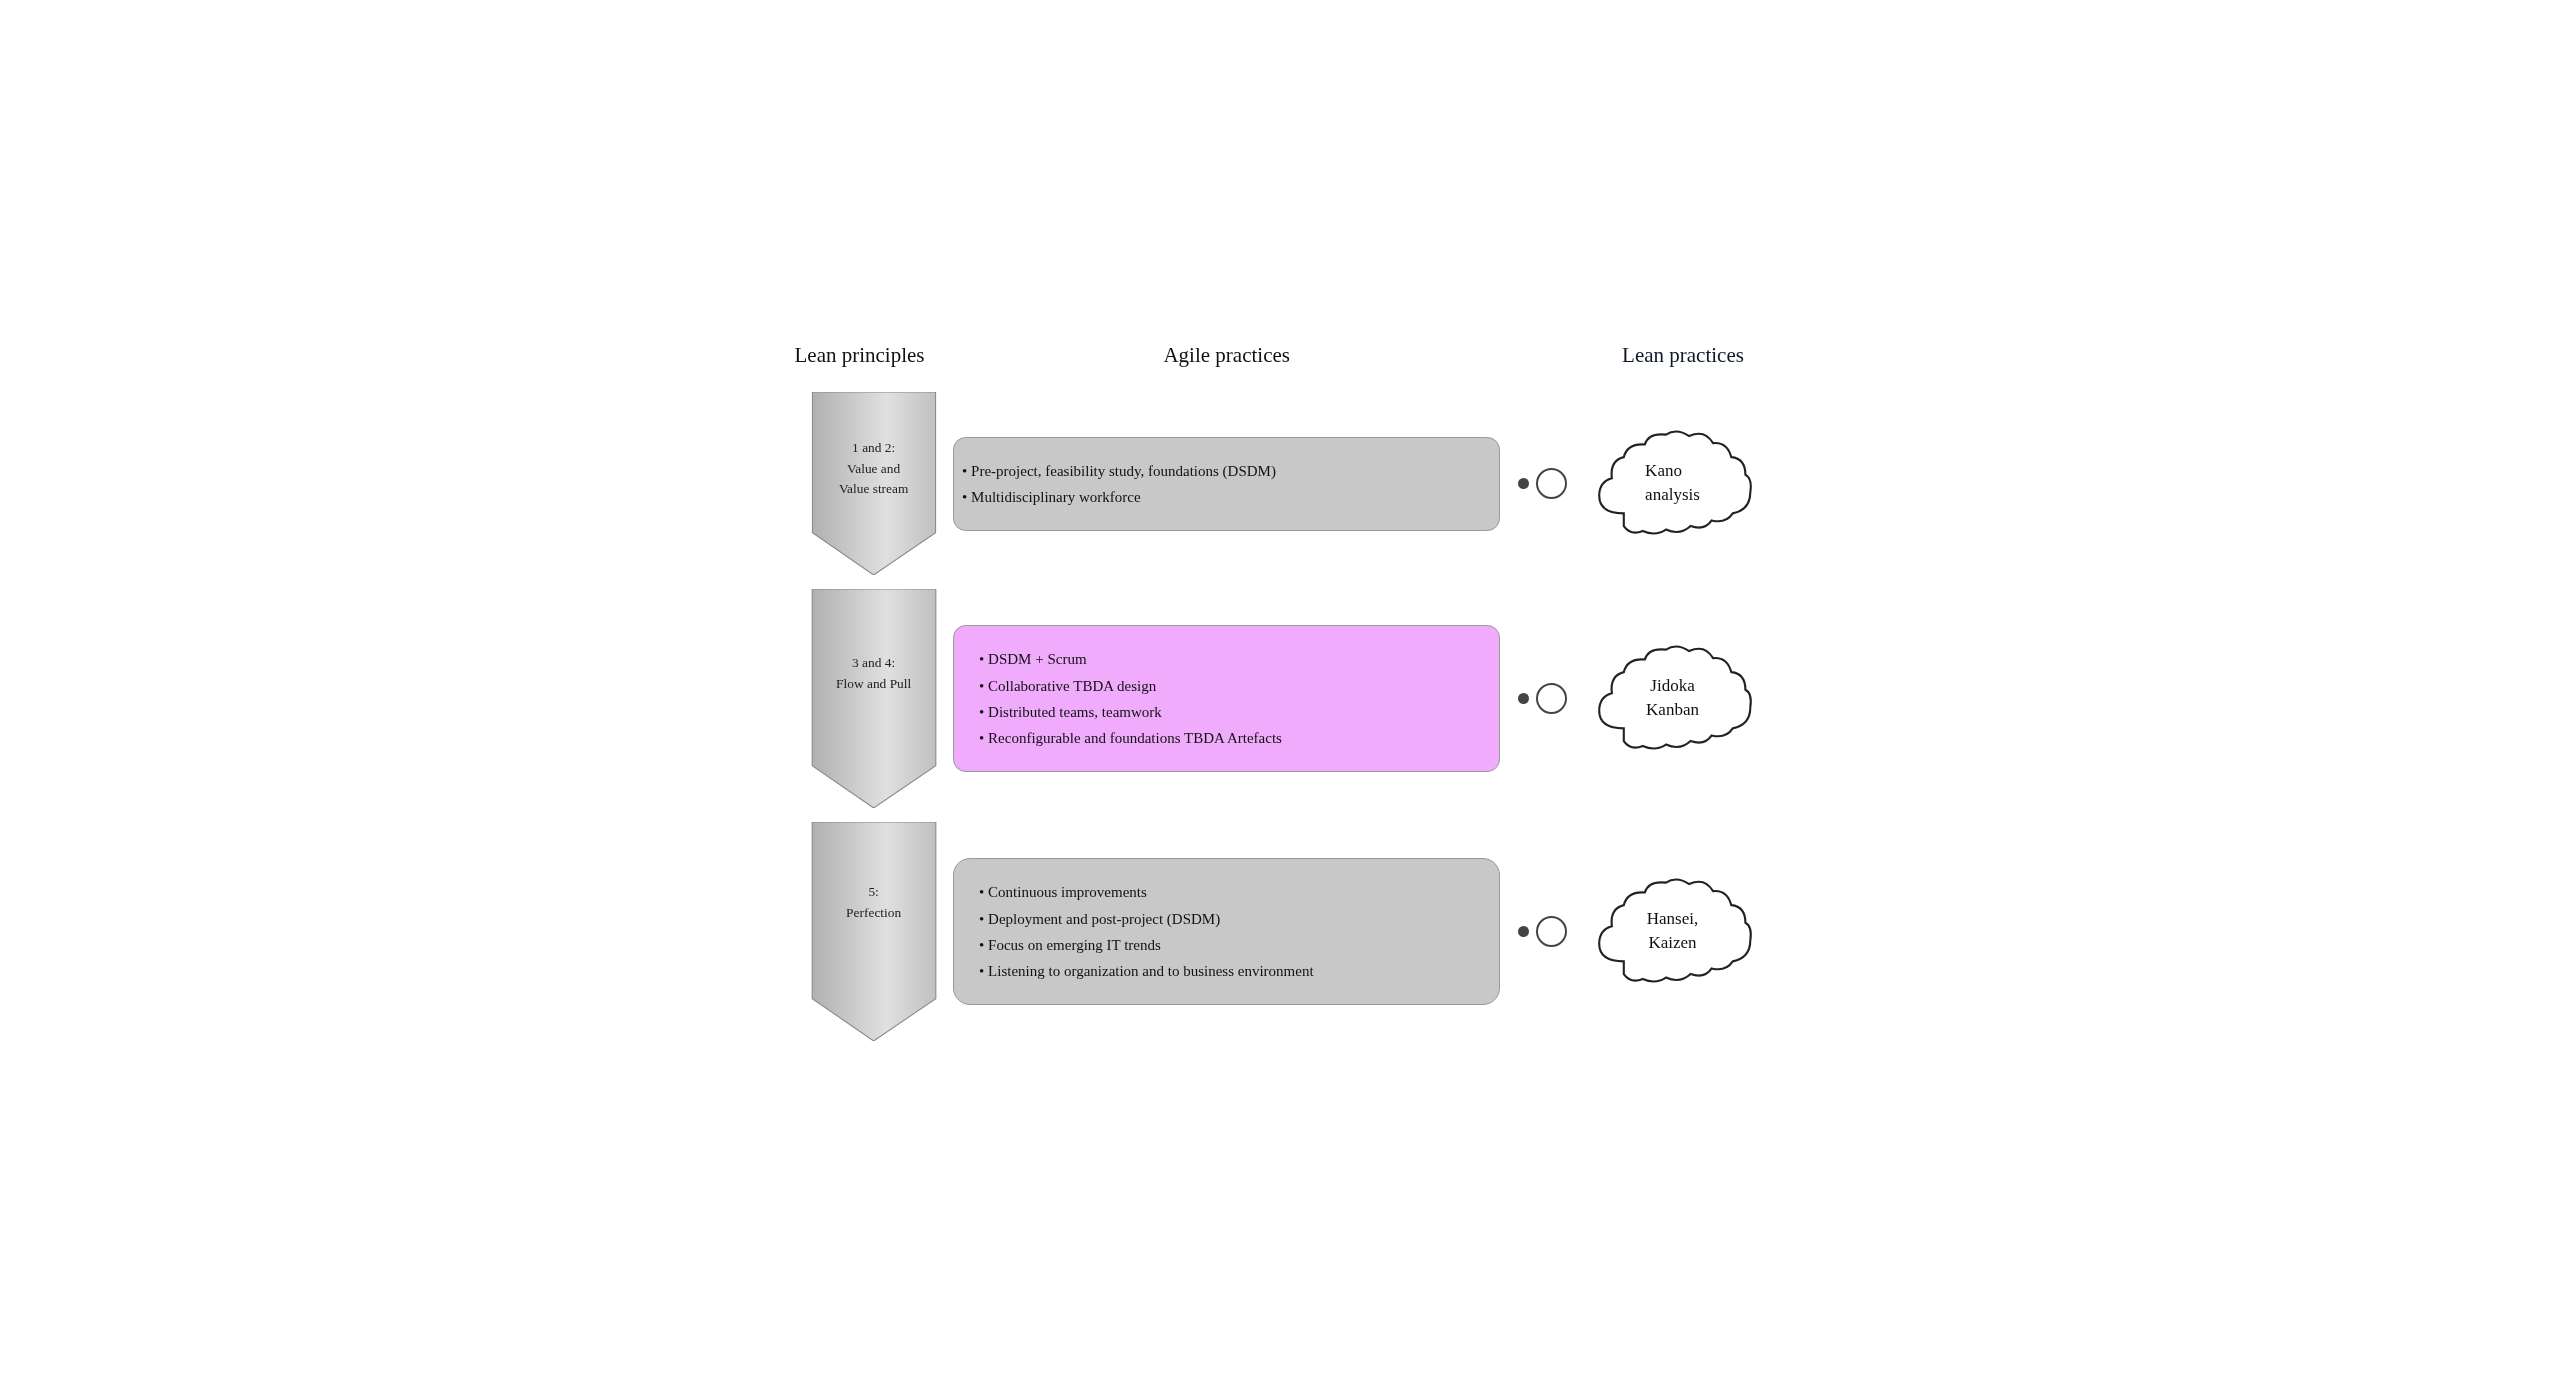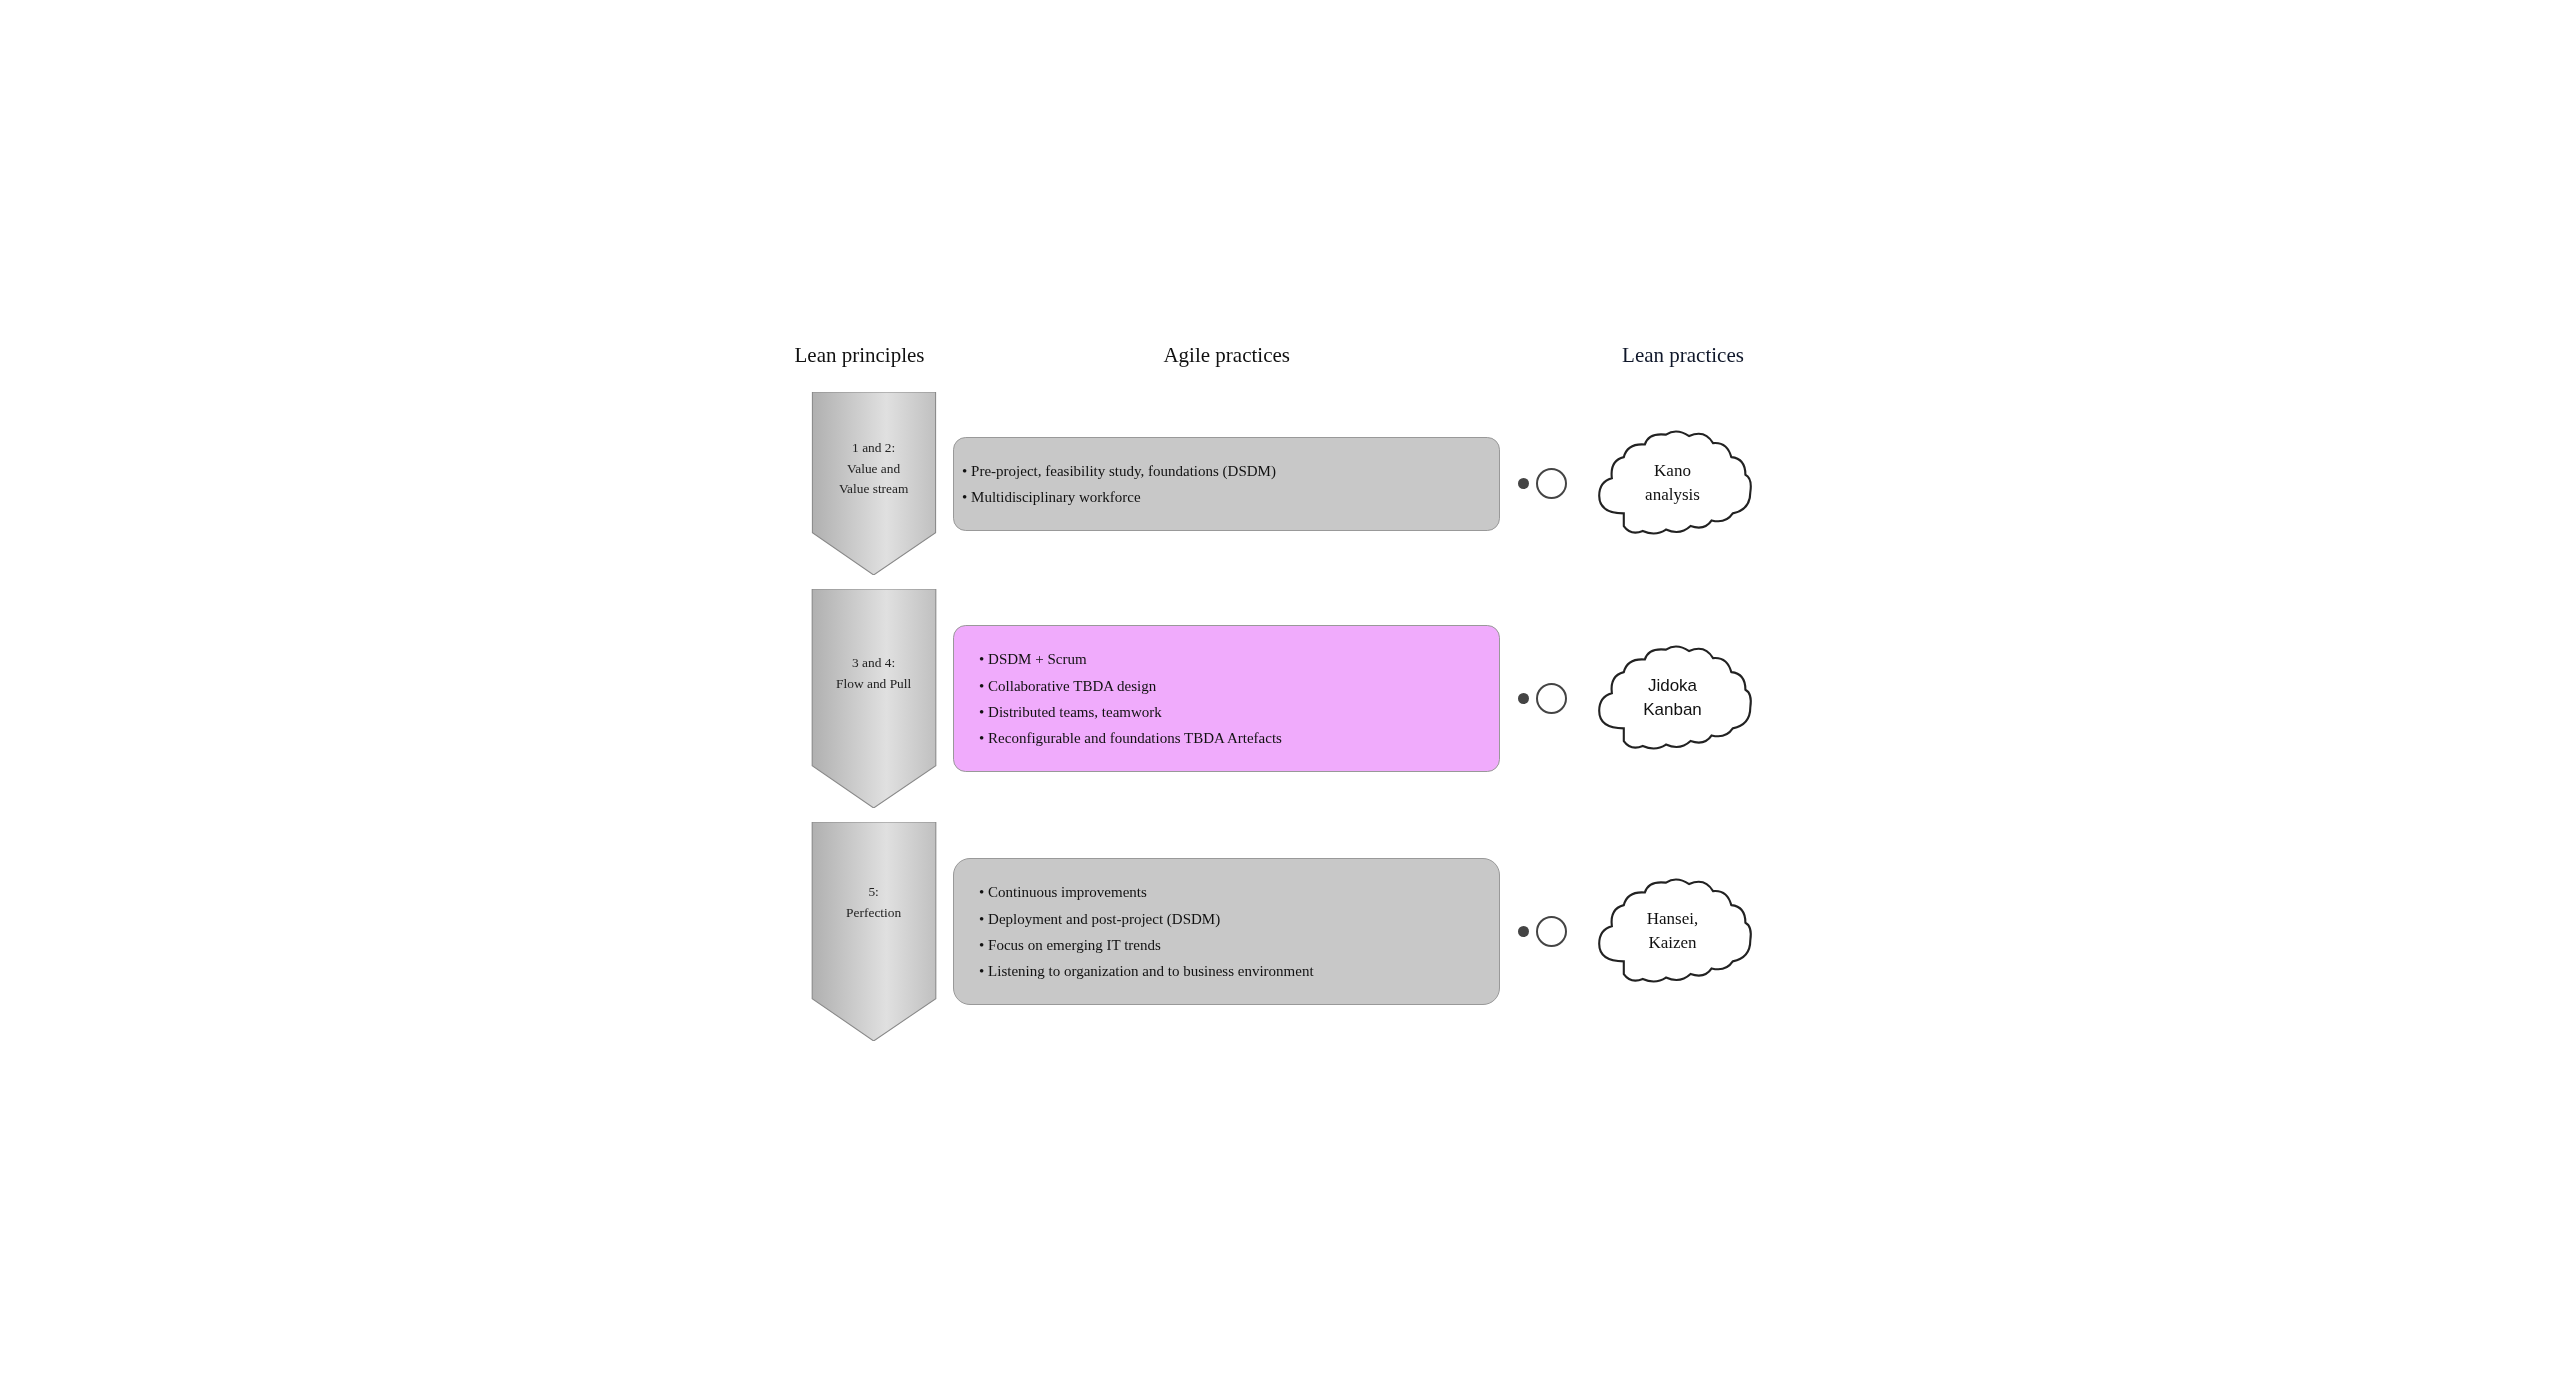--- a/index.html
+++ b/index.html
@@ -106,21 +106,21 @@
             Q228,52 228,75 
             Q238,80 235,100 
             Q235,125 210,130
             Q200,145 180,140
             Q170,155 150,148
             Q135,162 115,153
             Q100,163 82,155
             Q65,162 55,148
             Z" fill="white" stroke="#222" stroke-width="3"></path>
         </svg>
-        <div style="position:absolute; text-align:center; font-family:'Times New Roman',serif; font-size:17px; line-height:1.4; color:#111; top:50%; left:50%; transform:translate(-50%,-52%);">
+        <div style="position:absolute; font-family:'Times New Roman',serif; font-size:17px; line-height:1.4; color:#111; top:50%; left:50%; transform:translate(-50%,-52%);">
           <span>Kano</span><br>
           <span>analysis</span>
         </div>
       </div>
     </div>
 
     <div class="diagram-row">
 
       <div class="chevron-cell">
         <svg width="138" height="219" viewBox="0 0 195 310">
@@ -165,21 +165,21 @@
             Q228,52 228,75 
             Q238,80 235,100 
             Q235,125 210,130
             Q200,145 180,140
             Q170,155 150,148
             Q135,162 115,153
             Q100,163 82,155
             Q65,162 55,148
             Z" fill="white" stroke="#222" stroke-width="3"></path>
         </svg>
-        <div style="position:absolute; text-align:center; font-family:Liberation Sans, sans-serif; font-size:17px; line-height:1.4; color:#111; top:50%; left:50%; transform:translate(-50%,-52%);">
+        <div style="position:absolute; text-align:center; font-family:Liberation Serif, serif; font-size:17px; line-height:1.4; color:#111; top:50%; left:50%; transform:translate(-50%,-52%);">
           <span>Jidoka</span><br>
           <span>Kanban</span>
         </div>
       </div>
     </div>
 
     <div class="diagram-row">
 
       <div class="chevron-cell">
         <svg width="138" height="219" viewBox="0 0 195 310">

